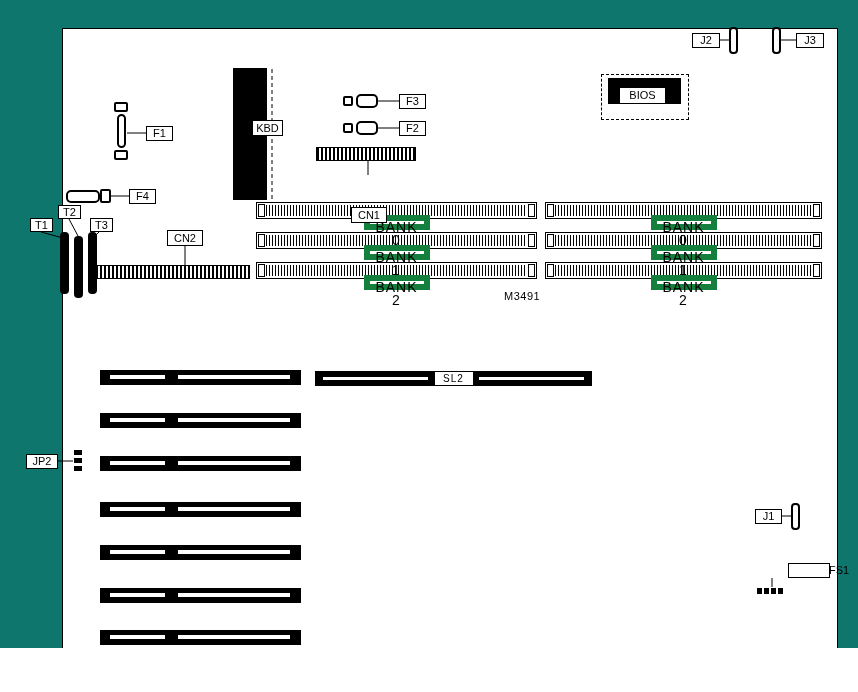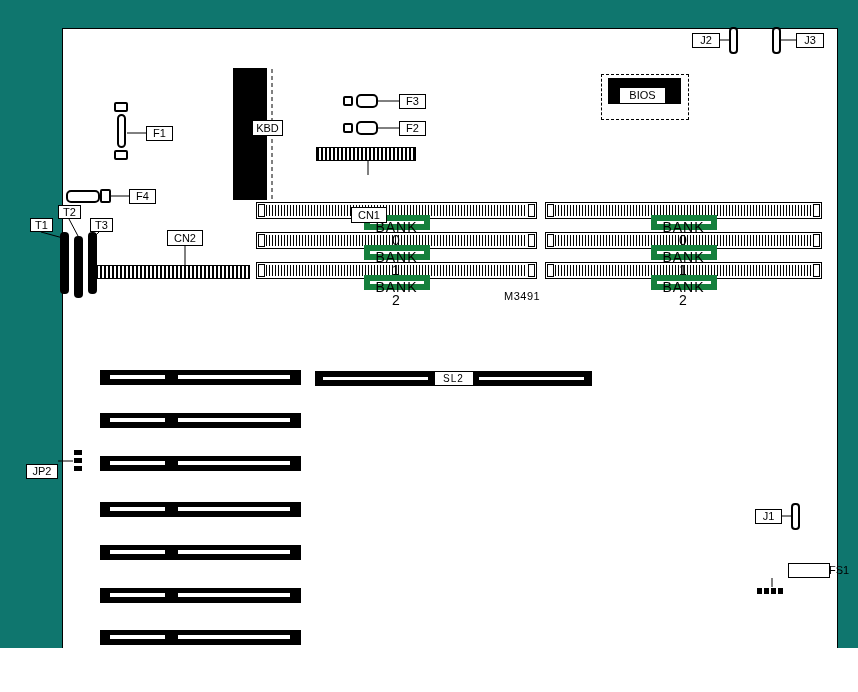--- a/index.html
+++ b/index.html
@@ -190,21 +190,21 @@
   </div>
   <div class="abs slot" style="left:100px; top:588px; width:201px; height:15px;">
     <span class="stripe" style="left:10px; width:55px;"></span>
     <span class="stripe" style="left:78px; width:112px;"></span>
   </div>
   <div class="abs slot" style="left:100px; top:630px; width:201px; height:15px;">
     <span class="stripe" style="left:10px; width:55px;"></span>
     <span class="stripe" style="left:78px; width:112px;"></span>
   </div>
 
-  <div class="abs labelbox" style="left:26px; top:454px; width:32px; height:15px;margin-top:10px;">JP2</div>
+  <div class="abs labelbox" style="left:26px; top:454px; width:32px; height:15px;">JP2</div>
   <div class="pin" style="left:74px; top:450px; width:8px; height:5px;"></div>
   <div class="pin" style="left:74px; top:458px; width:8px; height:5px;"></div>
   <div class="pin" style="left:74px; top:466px; width:8px; height:5px;"></div>
 
   <div class="abs labelbox" style="left:755px; top:509px; width:27px; height:15px;">J1</div>
   <div class="abs capsule" style="left:791px; top:503px; width:9px; height:27px;"></div>
 
   <div class="abs labelbox" style="left:788px; top:563px; width:30px; height:15px;padding-left:40px;">FS1</div>
   <div class="pin" style="left:757px; top:588px; width:5px; height:6px;"></div>
   <div class="pin" style="left:764px; top:588px; width:5px; height:6px;"></div>

